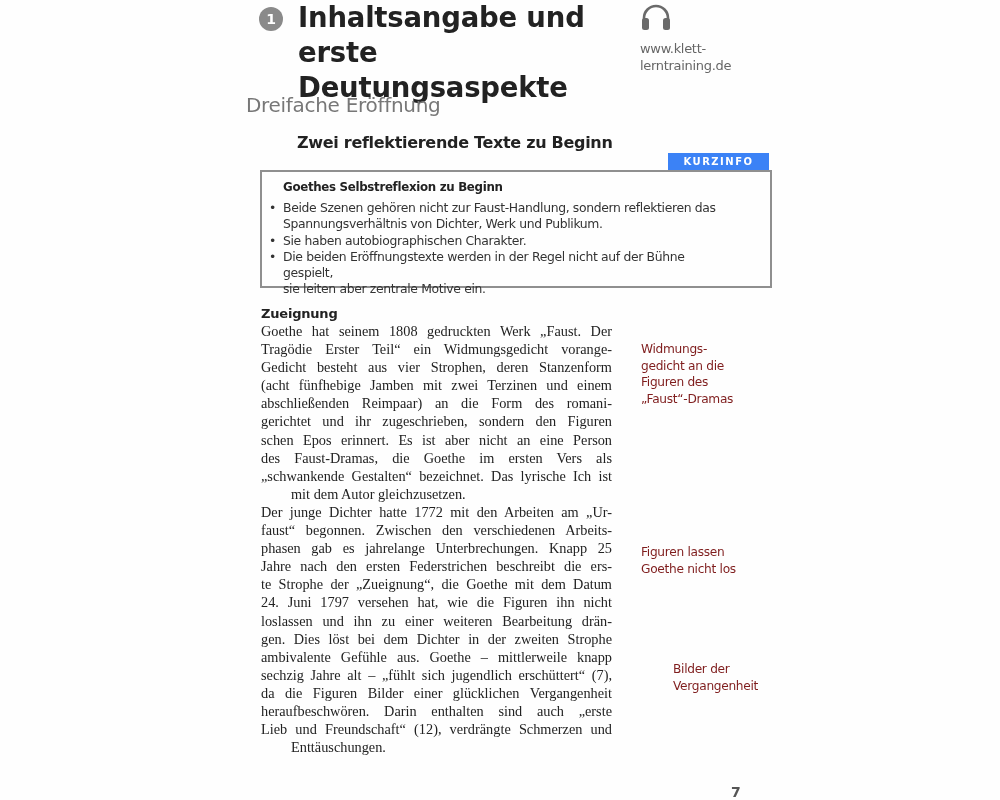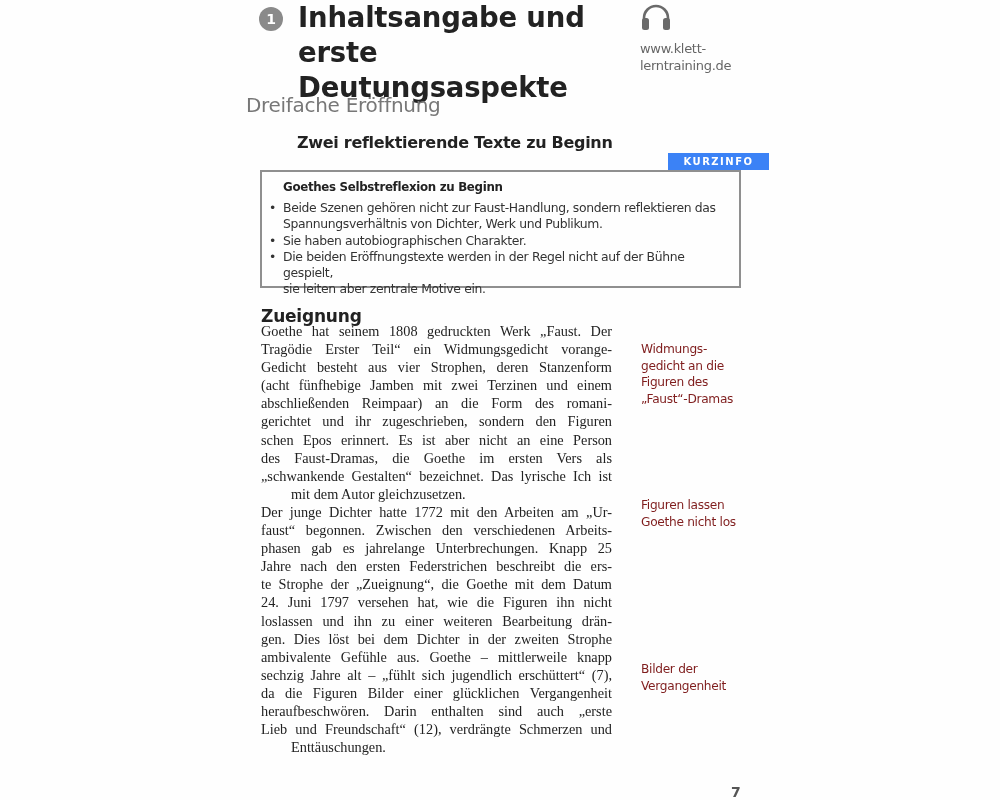--- a/index.html
+++ b/index.html
@@ -34,37 +34,37 @@
     margin-left:36px;
   }
 
   .kurzinfo-tab {
     position:absolute; left:640px; top:153px; width:101px; height:17px; background:#3b82f6;
     color:#fff; font-size:10px; font-weight:bold; letter-spacing:1.5px;
     display:flex; align-items:center; justify-content:center;margin-left:28px;
   }
   .kurzinfo-box {
     position:absolute; left:260px; top:170px; width:477px; height:114px;
-    border:2px solid #8f8f8f; border-top-width:2px;
+    border:2px solid #8f8f8f; border-top-width:2px;padding-left:31px;
   }
   .kurzinfo-box .kb-title {
     position:absolute; left:21px; top:8px; font-size:11.8px; font-weight:bold; color:#222;
     letter-spacing:-0.3px;
   }
   .kurzinfo-box ul {
     position:absolute; left:6px; top:28px; margin:0; padding:0; list-style:none; width:468px;
   }
   .kurzinfo-box li {
     position:relative; padding-left:15px; font-size:12.4px; line-height:16.3px; color:#333;
     letter-spacing:-0.35px;
   }
   .kurzinfo-box li .bullet { position:absolute; left:1px; top:0; }
 
   .body-heading {
-    position:absolute; left:261px; top:306px; font-size:17px; font-weight:bold; color:#222;
+    position:absolute; left:261px; top:306px; font-size:13px; font-weight:bold; color:#222;
     letter-spacing:-0.2px;
   }
   .body-text {
     position:absolute; left:261px; top:322px; width:351px;
     font-size:14.3px; line-height:18.1px; color:#222; text-align:justify;
   }
   .body-text .line { display:block; text-align:justify; text-align-last:justify; white-space:nowrap; }
   .body-text .line.last { text-align-last:left;margin-left:30px; }
 
   .margin-note {
@@ -145,22 +145,22 @@
   <span class="line">Lieb und Freundschaft“ (12), verdrängte Schmerzen und</span>
   <span class="line last">Enttäuschungen.</span>
 </div>
 
 <div class="margin-note sans" style="top:341px;">
   <div>Widmungs-</div>
   <div>gedicht an die</div>
   <div>Figuren des</div>
   <div>„Faust“-Dramas</div>
 </div>
-<div class="margin-note sans" style="top:497px;">
+<div class="margin-note sans" style="top:544px;">
   <div>Figuren lassen</div>
   <div>Goethe nicht los</div>
 </div>
-<div class="margin-note sans" style="top:661px;">
+<div class="margin-note sans" style="top:661px;margin-left:32px;">
   <div>Bilder der</div>
   <div>Vergangenheit</div>
 </div>
 
 <div class="page-number sans">7</div>
 
 </body></html>

